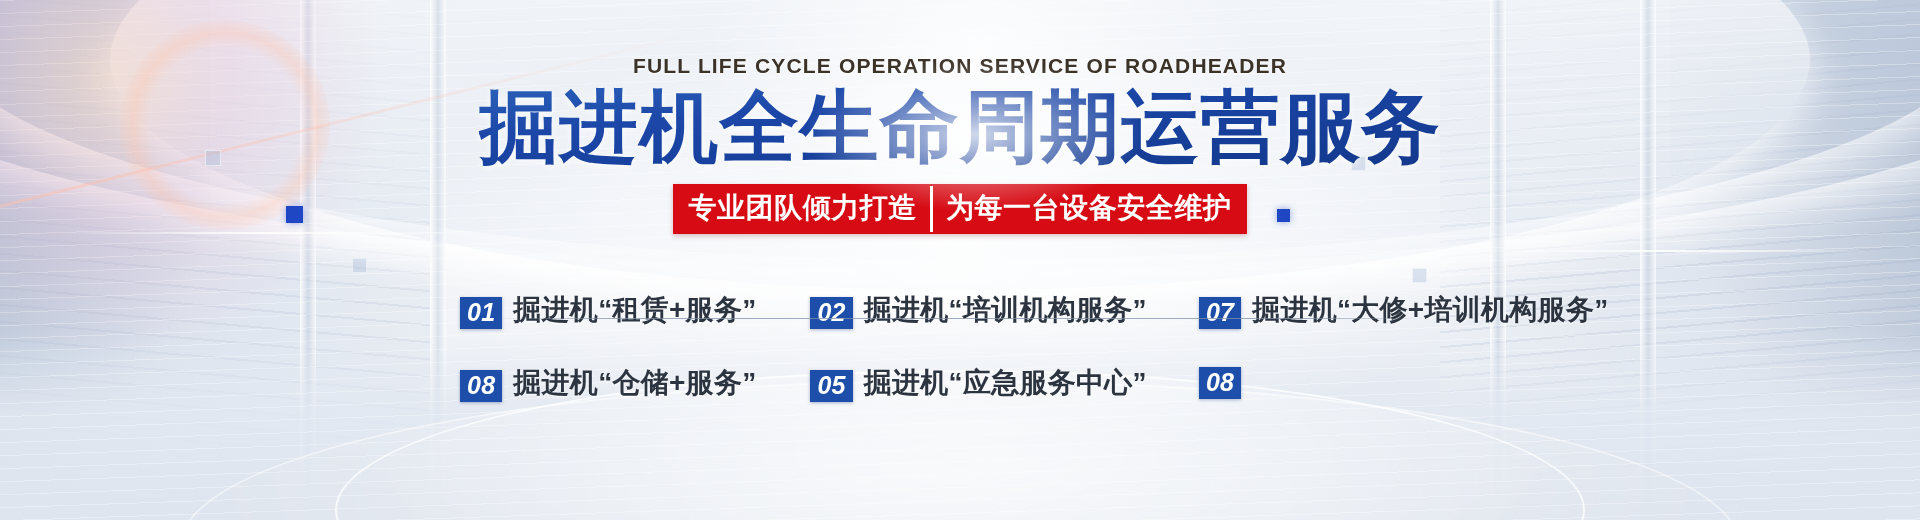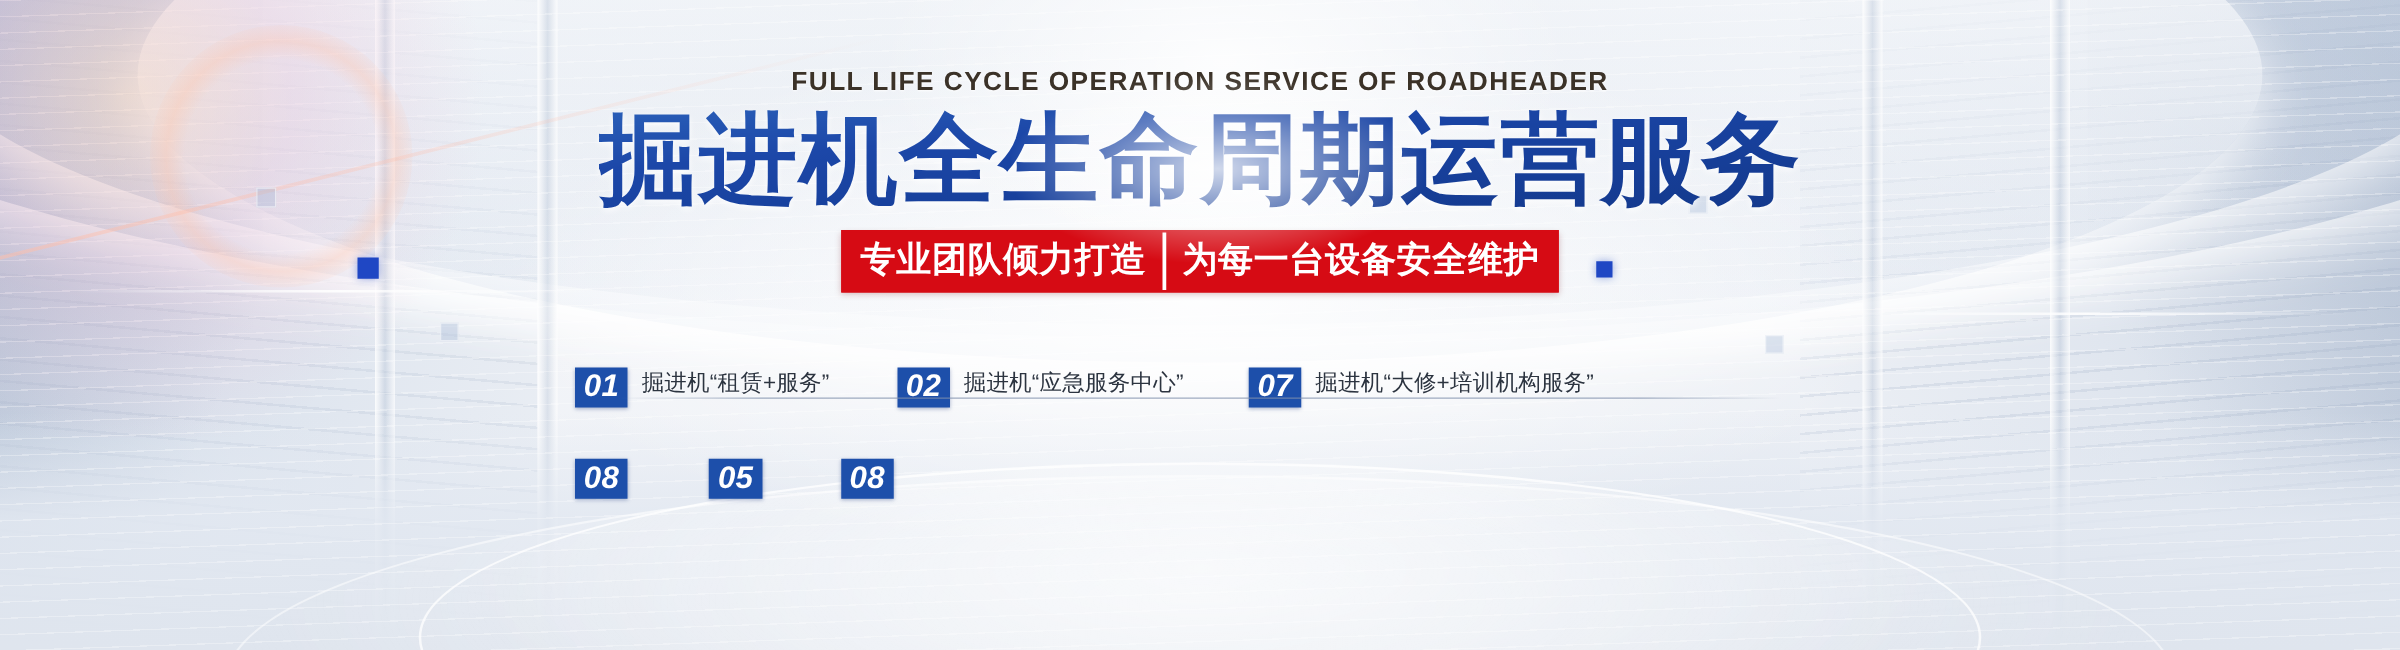--- a/index.html
+++ b/index.html
@@ -237,43 +237,43 @@
 
   .svc-divider {
     width: 930px;
     height: 1px;
     background: linear-gradient(90deg, rgba(150,165,190,0), rgba(128,144,172,.75) 12%, rgba(128,144,172,.75) 88%, rgba(150,165,190,0));
     margin-top: 8px;
   }
 
   .svc-item {
     display: flex;
-    align-items: flex-start;
+    align-items: flex-end;
     white-space: nowrap;
     margin-top: 48px;
   }
   .svc-num {
     display: inline-flex;
     align-items: center;
     justify-content: center;
     min-width: 42px;
     height: 32px;
     padding: 0 7px;
     margin-right: 11px;
     background: #1d4faa;
     color: #ffffff;
     font-size: 25px;
     font-weight: bold;
     font-style: italic;
     letter-spacing: .01em;
     box-shadow: 0 1px 3px rgba(20,50,120,.35);
   }
   .svc-text {
-    font-size: 18px;
-    font-weight: normal;
+    font-size: 28px;
+    font-weight: bold;
     color: #2c3440;
     letter-spacing: .01em;
     text-shadow: 0 1px 2px rgba(255,255,255,.85);
   }
 
   
   .svc-row .svc-item:nth-child(1) { margin-left: 0px; }
   .svc-row .svc-item:nth-child(2) { margin-left: 54px; }
   .svc-row .svc-item:nth-child(3) { margin-left: 52px; }
 </style>
@@ -335,36 +335,38 @@
 
     <div class="services">
 
       <div class="svc-row row1">
         <div class="svc-item">
           <span class="svc-num">01</span>
           <span class="svc-text">掘进机“租赁+服务”</span>
         </div>
         <div class="svc-item">
           <span class="svc-num">02</span>
-          <span class="svc-text">掘进机“应急服务中心”</span>
+          <span class="svc-text">掘进机“培训机构服务”</span>
         </div>
         <div class="svc-item">
           <span class="svc-num">07</span>
           <span class="svc-text">掘进机“大修+培训机构服务”</span>
         </div>
       </div>
 
       <div class="svc-divider"></div>
 
       <div class="svc-row row2">
         <div class="svc-item">
           <span class="svc-num">08</span>
+          <span class="svc-text">掘进机“仓储+服务”</span>
         </div>
         <div class="svc-item">
           <span class="svc-num">05</span>
+          <span class="svc-text">掘进机“应急服务中心”</span>
         </div>
         <div class="svc-item">
           <span class="svc-num">08</span>
         </div>
       </div>
 
     </div>
   </div>
 </div>
 

